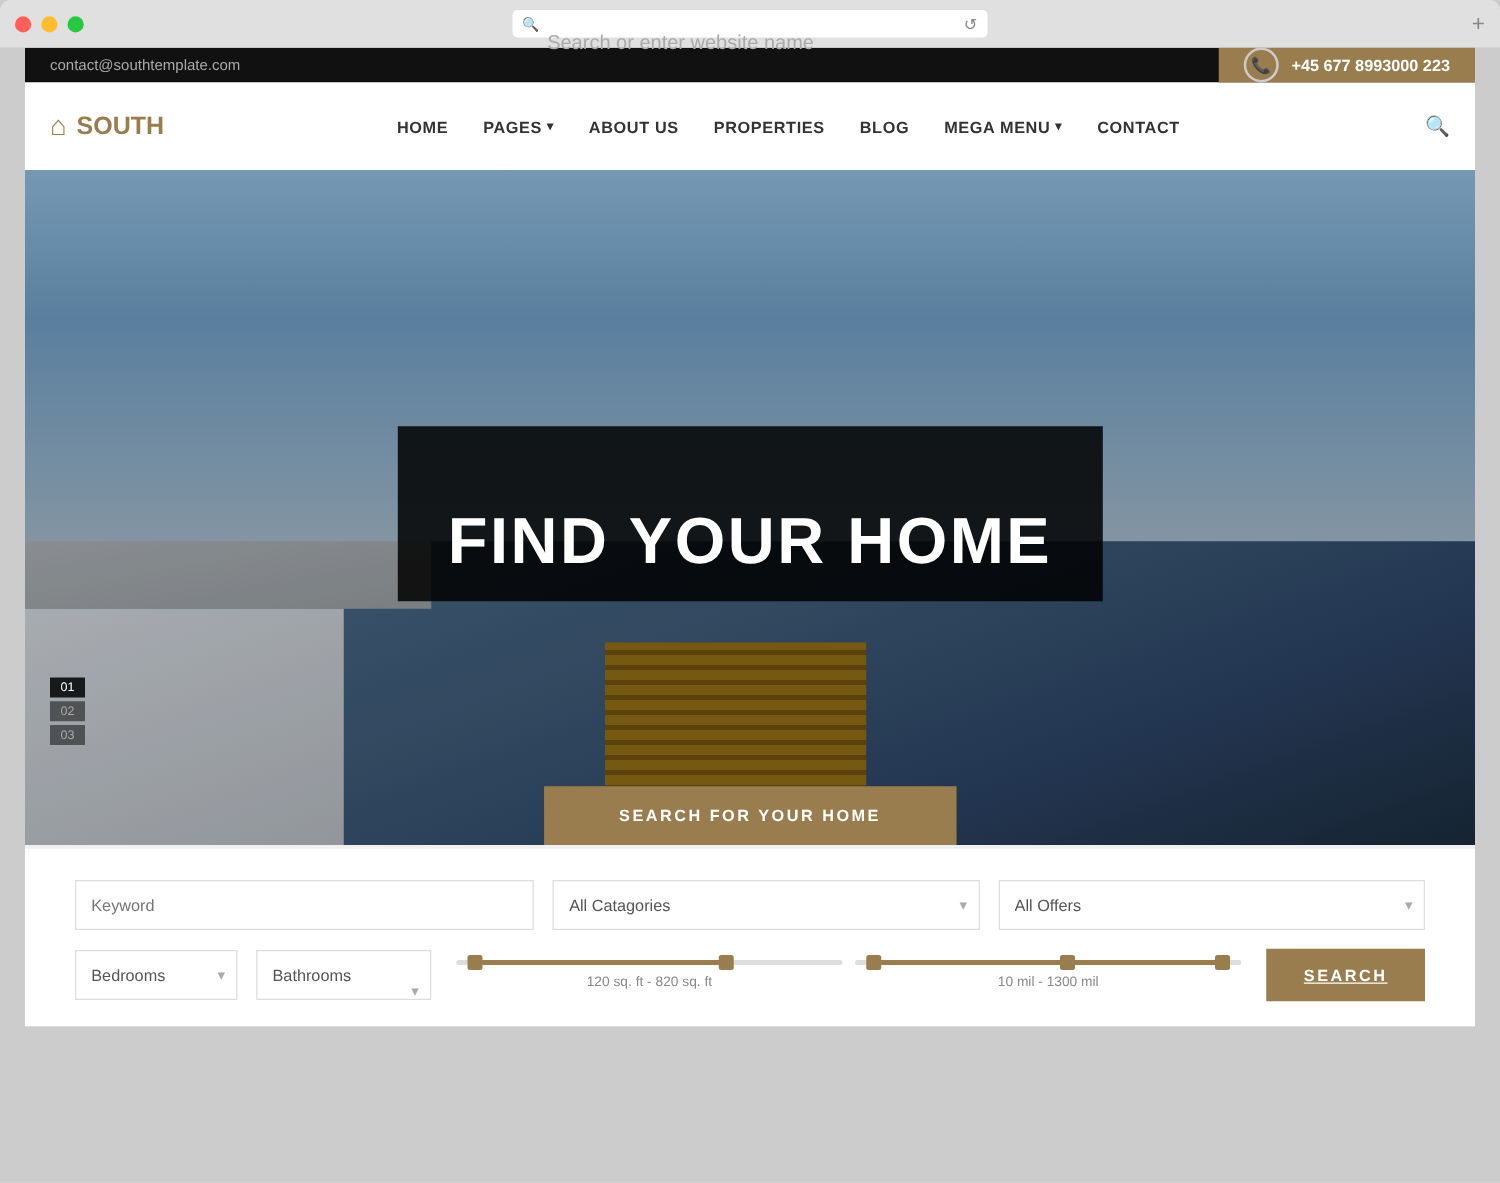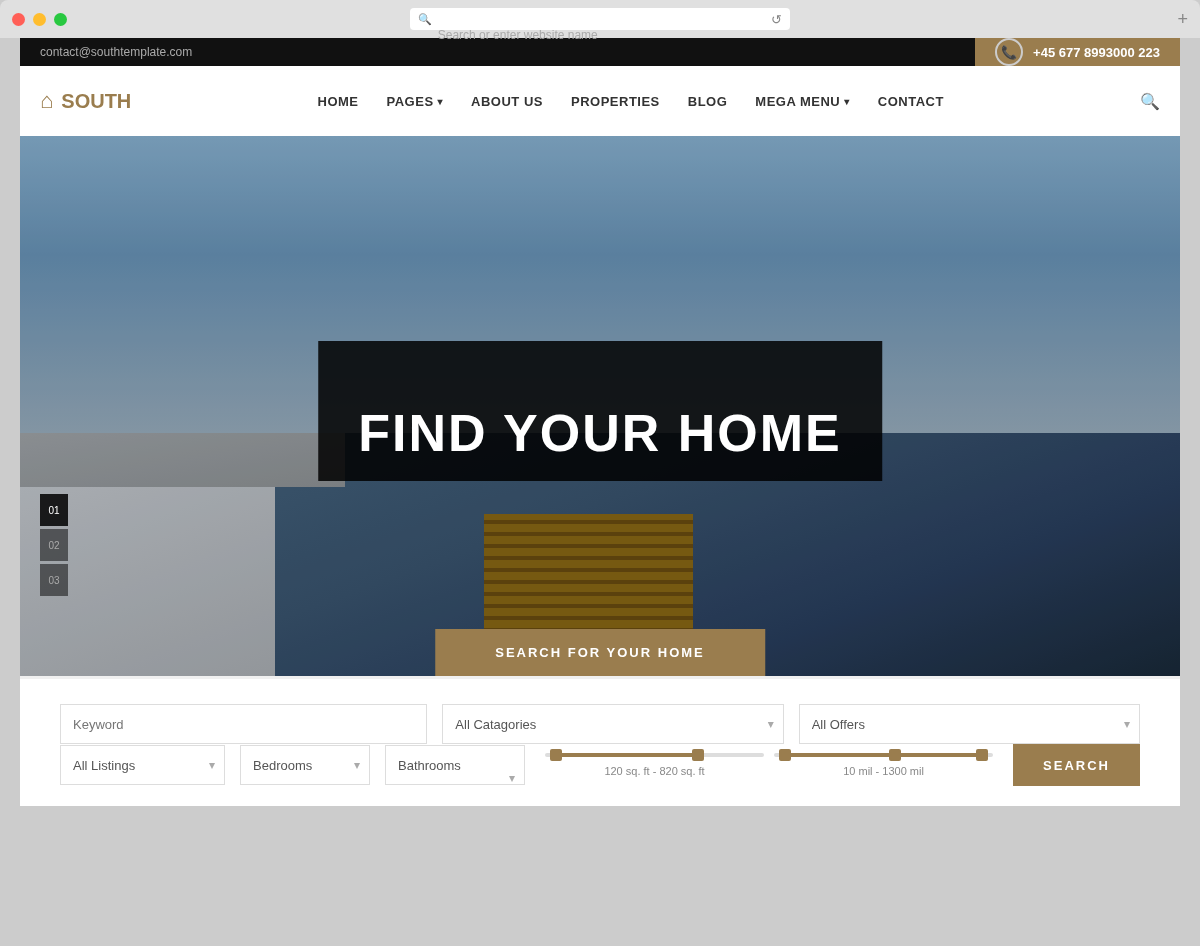--- a/index.html
+++ b/index.html
@@ -187,21 +187,21 @@
     .slide-indicators {
       position: absolute;
       left: 20px;
       bottom: 80px;
       display: flex;
       flex-direction: column;
       gap: 3px;
     }
     .slide-dot {
       width: 28px;
-      height: 32px;
+      height: 16px;
       background: rgba(0,0,0,0.5);
       display: flex;
       align-items: center;
       justify-content: center;
       font-size: 10px;
       color: #aaa;
       cursor: pointer;
     }
     .slide-dot.active {
       background: rgba(0,0,0,0.85);
@@ -228,20 +228,21 @@
     
     .search-panel {
       background: white;
       padding: 25px 40px 20px;
       border-top: 3px solid #f0f0f0;
     }
     .search-row {
       display: flex;
       align-items: flex-start;
       gap: 15px;
+      margin-bottom: 15px;
     }
     .search-input {
       border: 1px solid #ddd;
       height: 40px;
       padding: 0 12px;
       font-size: 13px;
       color: #999;
       flex: 1;
       outline: none;
     }
@@ -309,20 +310,21 @@
       color: white;
       border: none;
       height: 42px;
       padding: 0 30px;
       font-size: 13px;
       font-weight: 700;
       letter-spacing: 2px;
       text-transform: uppercase;
       cursor: pointer;
       margin-left: auto;
+      text-decoration: underline;
     }
     .range-row {
       display: flex;
       align-items: center;
       flex: 3;
     }
     .range-group {
       flex: 1;
       display: flex;
       flex-direction: column;
@@ -331,21 +333,21 @@
   </style>
 </head>
 <body>
 
 <div class="window-chrome">
   <div class="dot dot-red"></div>
   <div class="dot dot-yellow"></div>
   <div class="dot dot-green"></div>
   <div class="address-bar">
     <span style="font-size:11px;">🔍</span>
-    <span style="color:#aaa;font-size:12px;margin-top:32px;">Search or enter website name</span>
+    <span style="color:#aaa;font-size:16px;margin-top:32px;">Search or enter website name</span>
     <span class="reload-btn" style="margin-left:auto;">↺</span>
   </div>
   <span class="new-tab-btn">+</span>
 </div>
 
 <div class="site-wrapper">
 
   <div class="top-bar">
     <span class="top-bar-email">contact@southtemplate.com</span>
     <div class="top-bar-phone">
@@ -421,25 +423,20 @@
         </select>
       </div>
       <div class="select-wrapper">
         <select>
           <option>All Offers</option>
         </select>
       </div>
     </div>
 
     <div class="search-row2">
-      <div class="select-wrapper" style="flex:0 0 165px;">
-        <select>
-          <option>All Listings</option>
-        </select>
-      </div>
       <div class="select-wrapper" style="flex:0 0 130px;">
         <select>
           <option>Bedrooms</option>
         </select>
       </div>
       <div class="select-wrapper" style="flex:0 0 140px;align-items:flex-end;">
         <select>
           <option>Bathrooms</option>
         </select>
       </div>

